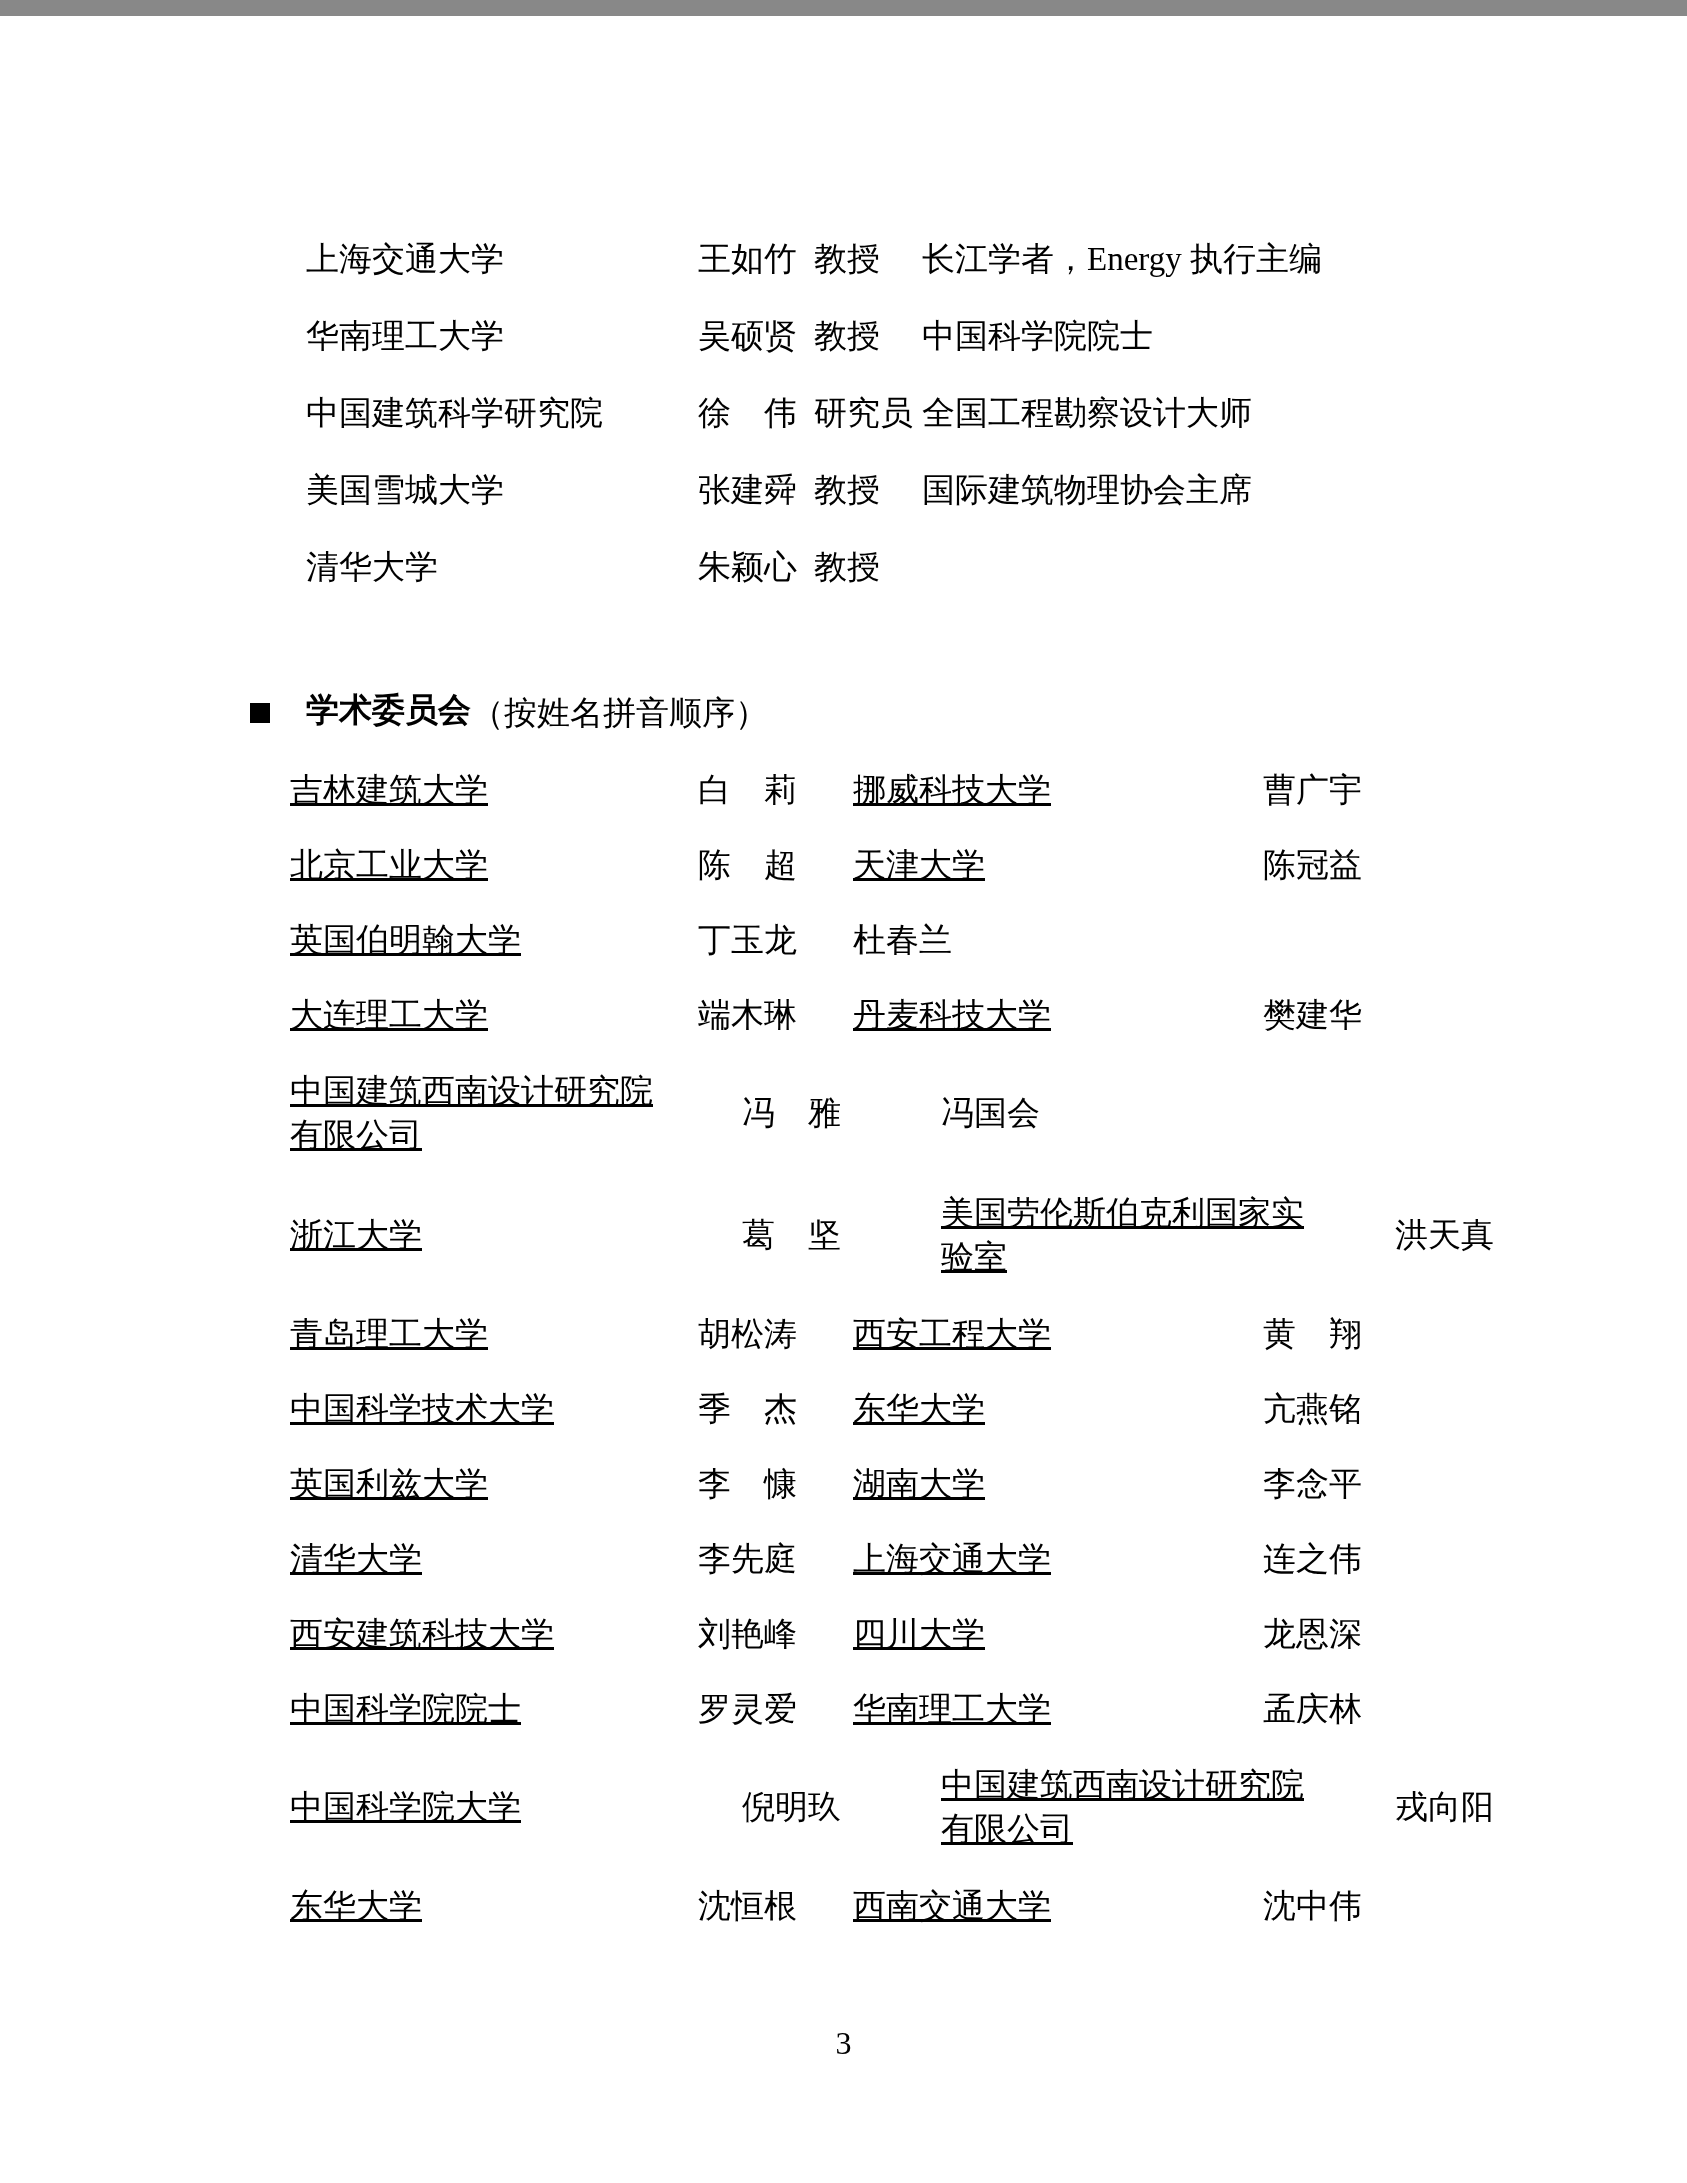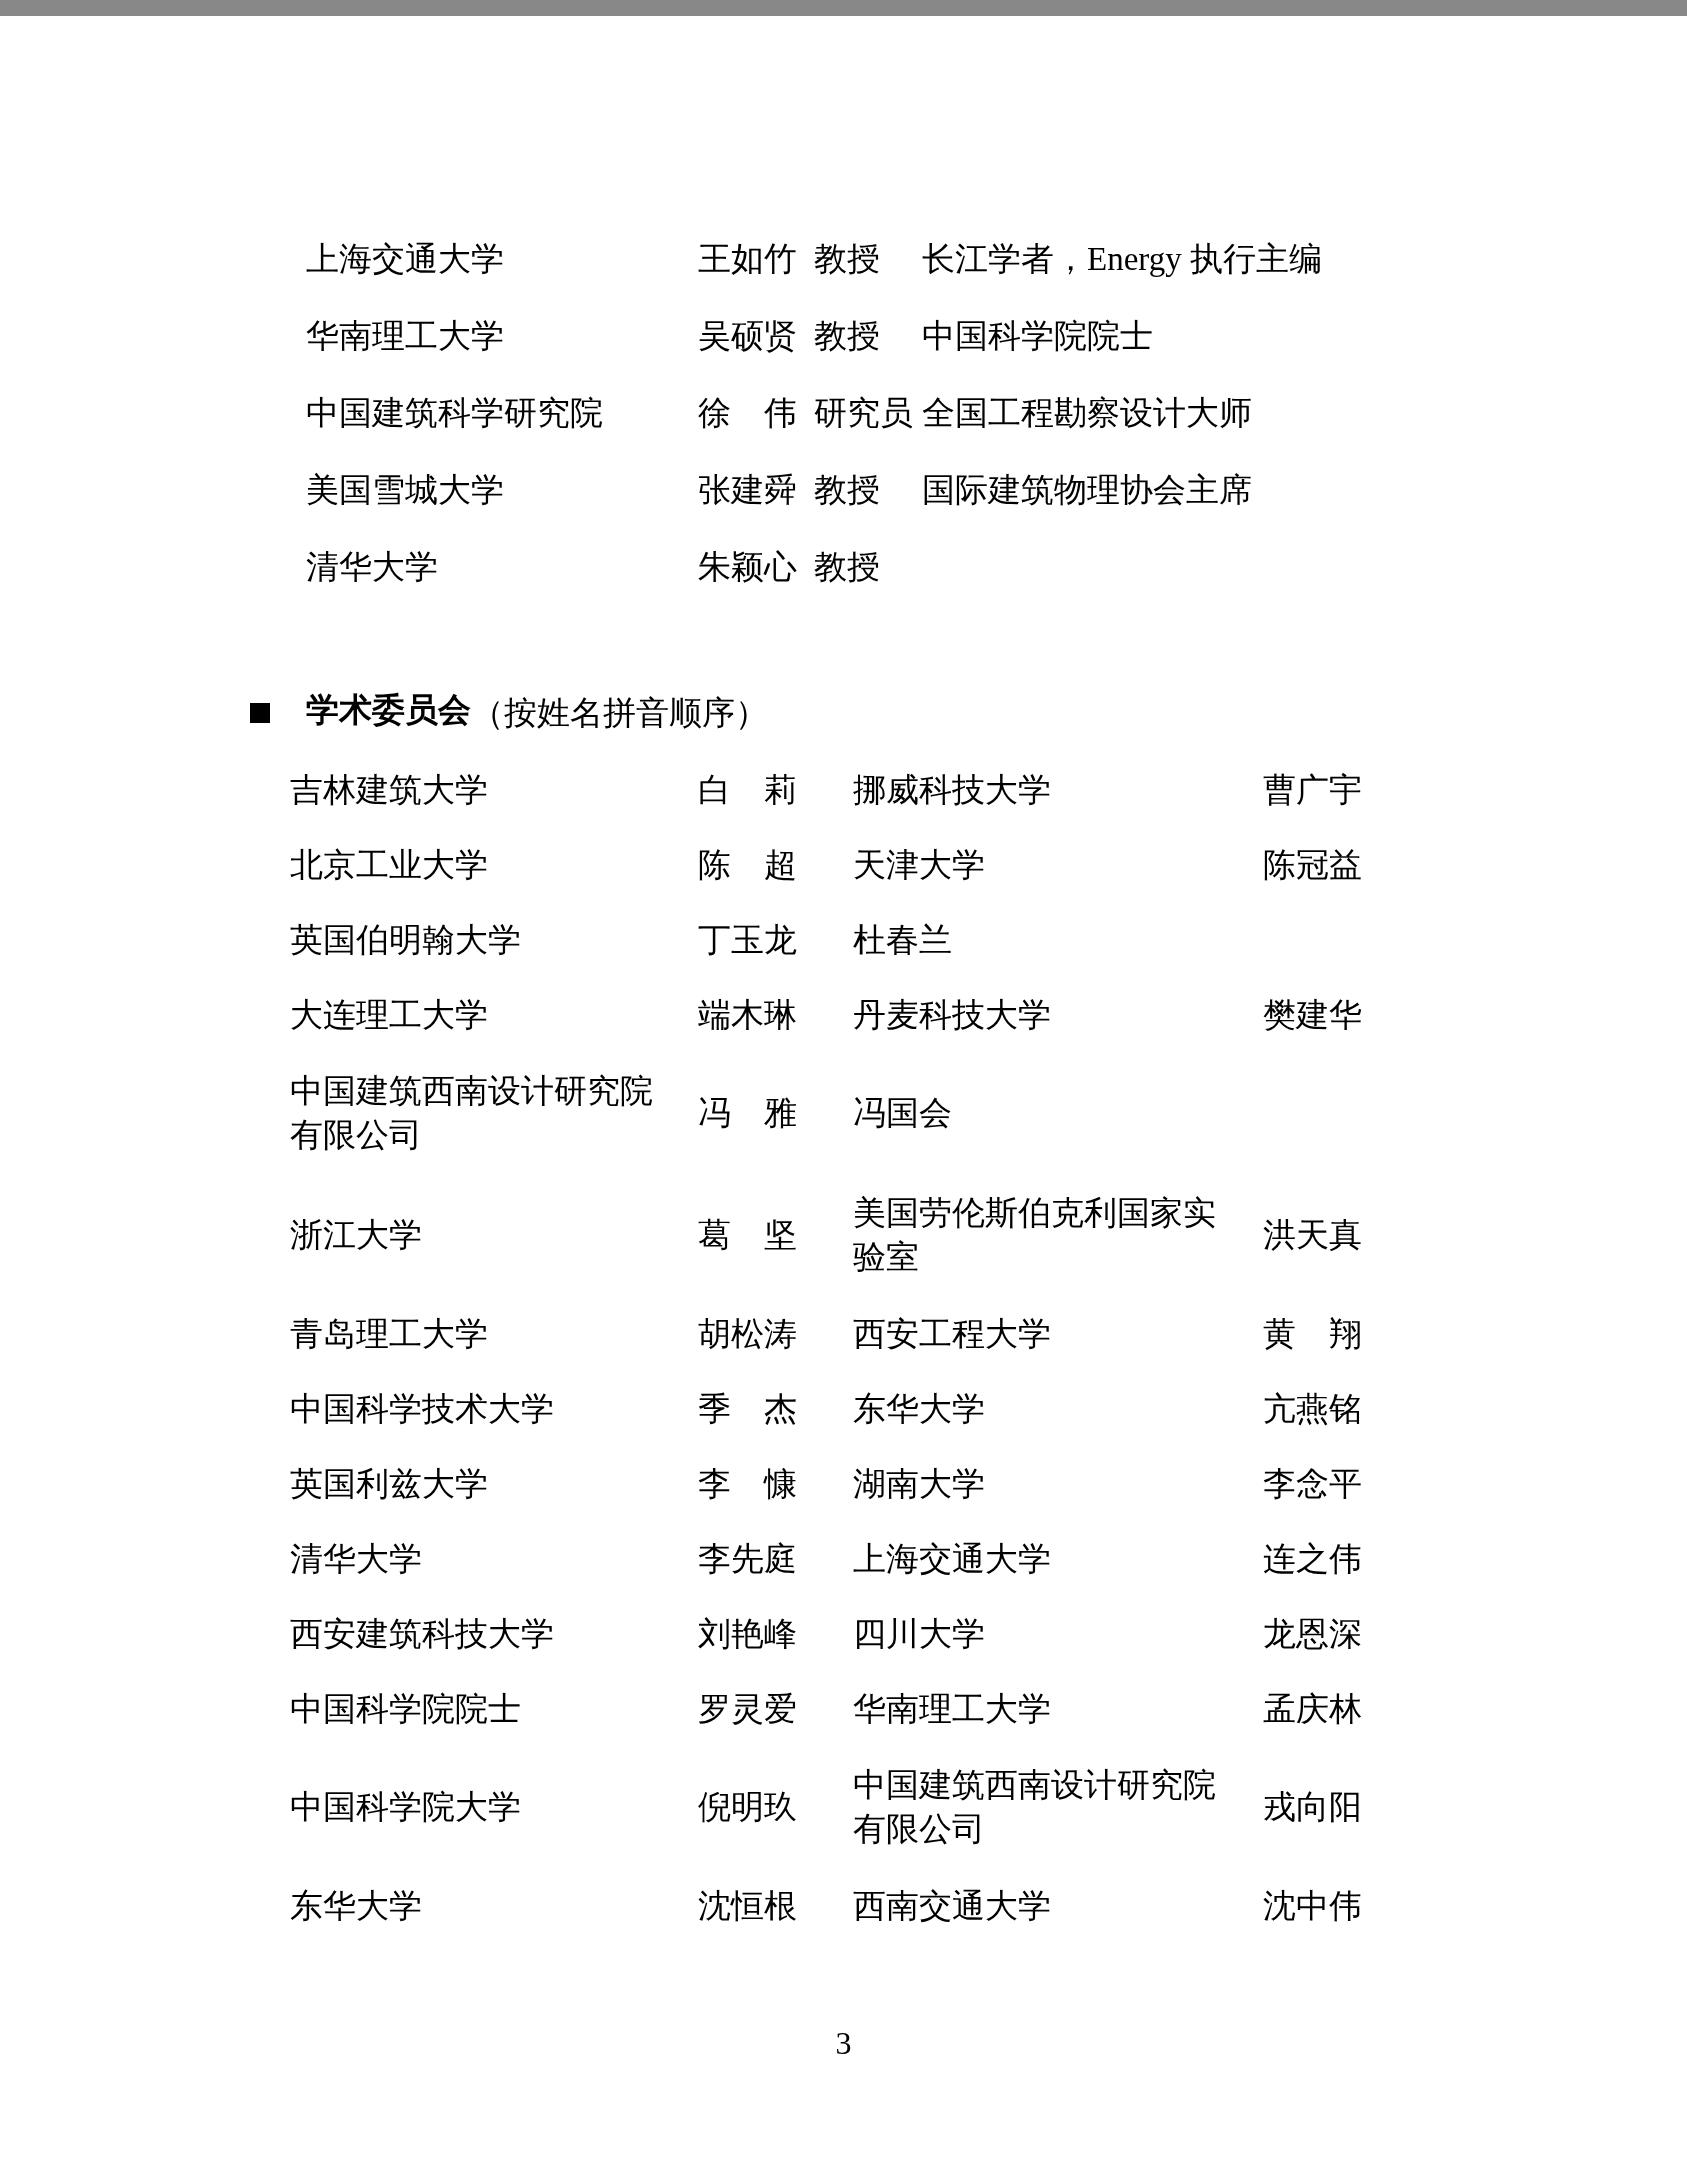--- a/index.html
+++ b/index.html
@@ -33,22 +33,22 @@
   .section-subtitle { font-weight:normal; }
   
   .committee { position:absolute; left:290px; top:736px; }
   .c-row {
     display:grid;
     grid-template-columns:408px 155px 410px 134px;
     min-height:75px;
     align-items:center;
     font-size:33px; line-height:44px;
   }
-  .c-row.tall { min-height:122px; }
-  .cell-inst { width:377px; }
+  .c-row.tall { min-height:122px;gap:44px; }
+  .cell-inst { width:377px;text-decoration:underline; }
   .cell-name { white-space:nowrap; }
   
   .page-number {
     position:absolute; top:2005px; left:0; width:100%;
     text-align:center; font-size:32px; line-height:44px;
   }
 </style>
 </head>
 <body>
 

